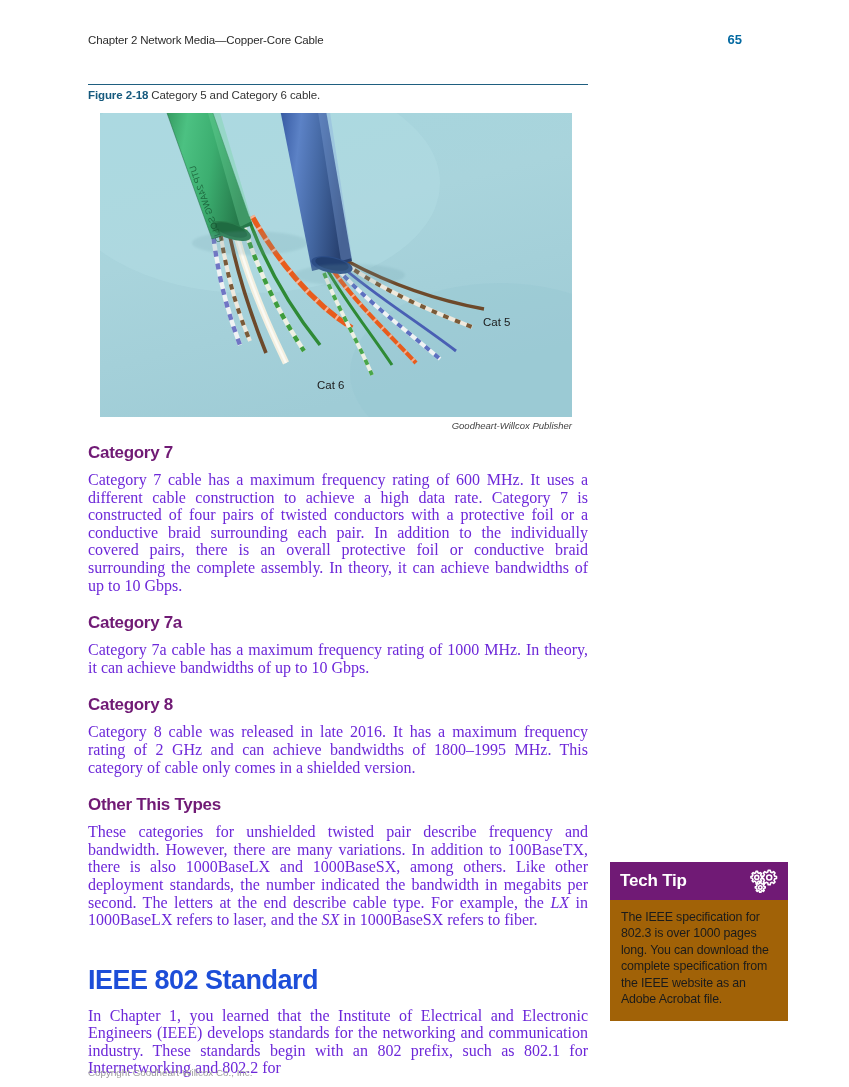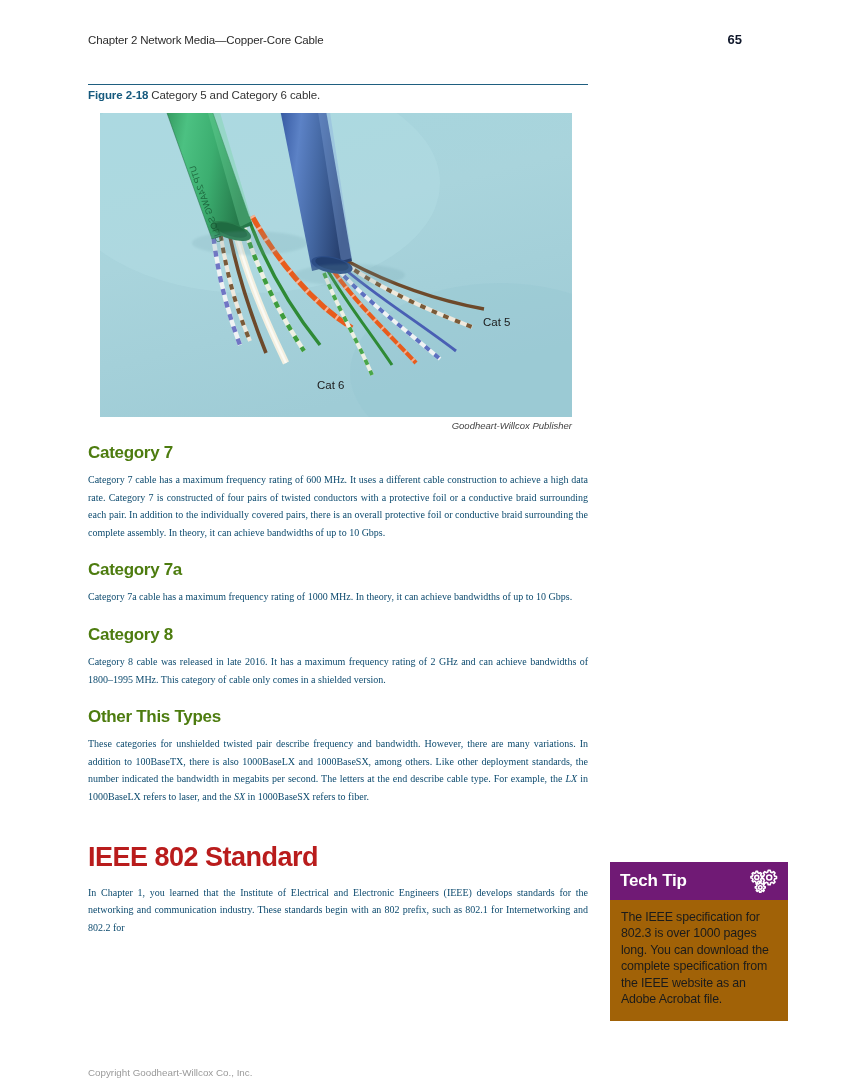--- a/index.html
+++ b/index.html
@@ -30,21 +30,21 @@
     color: #2b2b2b;
     white-space: nowrap;
   }
   .folio {
     position: absolute;
     right: 60px;
     top: 32px;
     font-family: "Liberation Sans", sans-serif;
     font-weight: bold;
     font-size: 13px;
-    color: #0f172a;
+    color: #0369a1;
   }
 
   
   .fig-rule {
     position: absolute;
     left: 88px;
     top: 84px;
     width: 500px;
     height: 1.4px;
     background: #1f5f80;
@@ -92,37 +92,37 @@
   .col {
     position: absolute;
     left: 88px;
     top: 443px;
     width: 500px;
   }
   h2.sub {
     font-family: "Liberation Sans", sans-serif;
     font-weight: bold;
     font-size: 17px;
-    color: #4d7c0f;
+    color: #701a75;
     margin: 0 0 8px 0;
     letter-spacing: -0.3px;
   }
   h1.major {
     font-family: "Liberation Sans", sans-serif;
     font-weight: bold;
     font-size: 27px;
-    color: #b91c1c;
+    color: #1d4ed8;
     margin: 0 0 11px 0;
     letter-spacing: -0.5px;
   }
   p.body {
     font-family: "Liberation Serif", serif;
-    font-size: 10px;
+    font-size: 16px;
     line-height: 17.6px;
-    color: #0c4a6e;
+    color: #6d28d9;
     margin: 0 0 19px 0;
     text-align: justify;
   }
   p.body.last { margin-bottom: 0; }
   .sec { margin-bottom: 0; }
   .gap-md { height: 17px; }
   i.it { font-style: italic; }
 
   
   .techtip {

